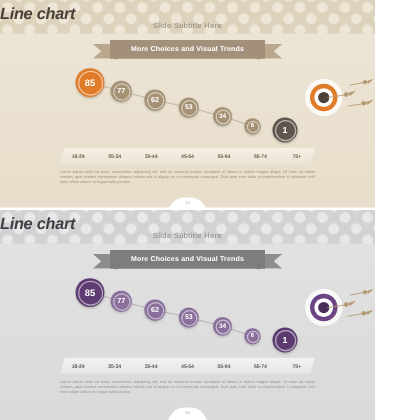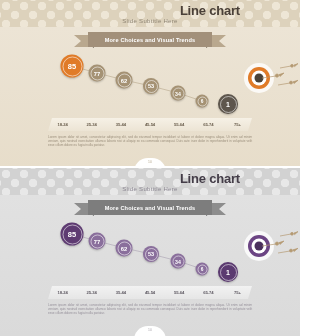--- a/index.html
+++ b/index.html
@@ -28,22 +28,22 @@
       radial-gradient(circle at 6px 6px, #e8e8e8 4px, transparent 4.5px);
     background-size:18px 18px, 18px 18px;
     background-position:0 0, 9px 9px;
   }
   .body-bg { position:absolute; left:0; top:27px; width:300px; height:141px; }
   .warm .body-bg { background:linear-gradient(#ece4d5,#e7ddca); }
   .cool .body-bg { background:linear-gradient(#e1e1e1,#dadada); }
 
   
   .title {
-    position:absolute; left:0; top:3px; width:240px; text-align:right;
-    font-size:13px; font-weight:bold; letter-spacing:-0.2px;
+    position:absolute; left:0; top:3px; width:240px; text-align:left;
+    font-size:13px; font-weight:bold; letter-spacing:-0.2px;font-style:italic;
   }
   .warm .title { color:#4a4038; }
   .cool .title { color:#443d48; }
   .subtitle {
     position:absolute; left:0; top:18px; width:300px; text-align:center;
     font-size:6px; letter-spacing:0.3px;
   }
   .warm .subtitle { color:#8d8madjust; }
   .warm .subtitle { color:#8e8472; }
   .cool .subtitle { color:#8a8590; }

